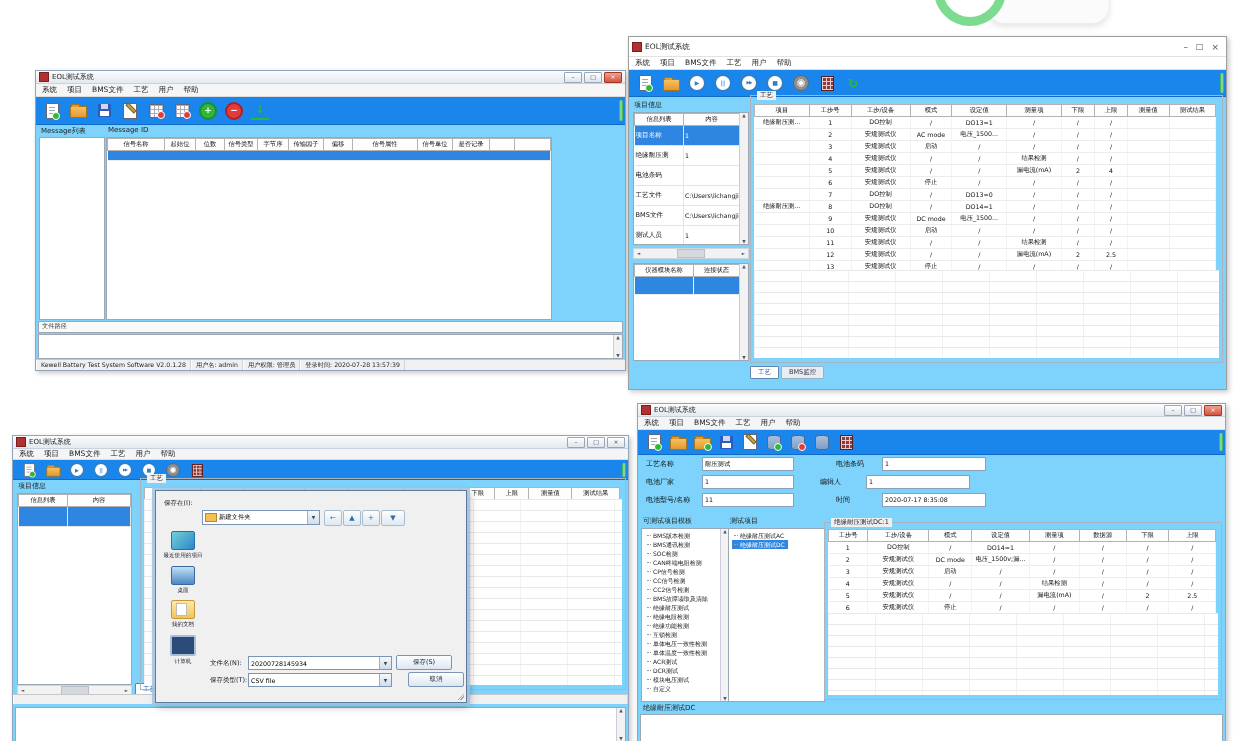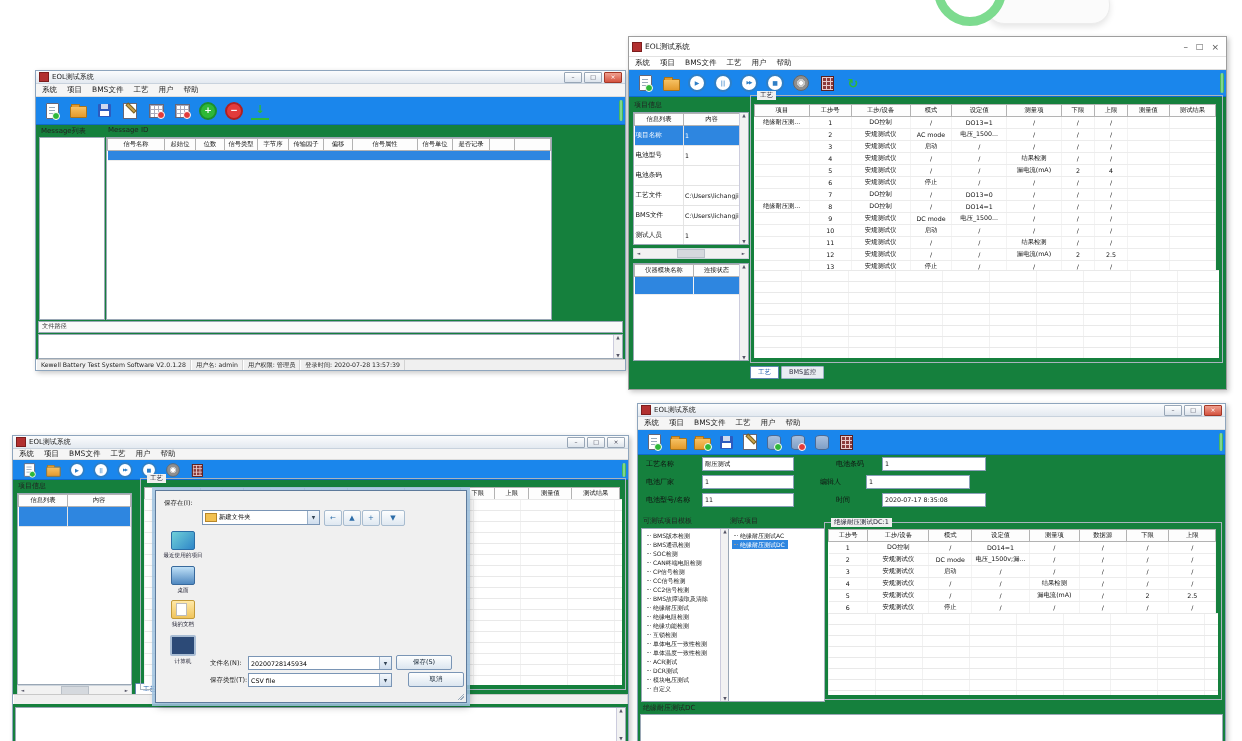--- a/index.html
+++ b/index.html
@@ -6,21 +6,21 @@
     font-family:"DejaVu Sans","Liberation Sans",sans-serif;}
   .canvas{position:relative;width:1242px;height:741px;background:#fff;overflow:hidden;}
 
   
   .spinner{position:absolute;width:54px;height:54px;border:9px solid var(--spinner_green,#7ddb8f);
     border-radius:50%;left:934px;top:-46px;background:#fff;z-index:5;}
   .pill{position:absolute;left:986px;top:-14px;width:122px;height:36px;border-radius:18px;
     background:#fbfbfb;border:1px solid #ececec;box-shadow:0 3px 6px rgba(0,0,0,.10);z-index:4;}
 
   
-  .win{position:absolute;background:#15803d;border:1px solid #8ea5bd;box-shadow:2px 2px 5px rgba(0,0,0,.22);
+  .win{position:absolute;background:#7dd3fc;border:1px solid #8ea5bd;box-shadow:2px 2px 5px rgba(0,0,0,.22);
     overflow:hidden;font-size:7px;color:#111;}
   .titlebar{display:flex;align-items:center;gap:3px;padding:0 3px;height:12px;
     background:linear-gradient(#fbfcfd,#e3e9f0);border-bottom:1px solid #c8d2dd;}
   .titlebar .t{font-size:7px;color:#222;white-space:nowrap;}
   .appicon{width:8px;height:8px;background:#b23030;border:1px solid #7c1d1d;flex:none;}
   .winbtns{margin-left:auto;display:flex;gap:2px;}
   .wbtn{width:16px;height:9px;border:1px solid #98a6b6;background:linear-gradient(#ffffff,#dde4ec);
     font-size:6px;line-height:8px;text-align:center;color:#445;border-radius:1px;}
   .wbtn.close{background:linear-gradient(#f0a08f,#d4523f);border-color:#a33726;color:#fff;}
   .menubar{display:flex;gap:10px;padding:1px 6px;background:#f5f5f5;border-bottom:1px solid #dcdcdc;
@@ -307,21 +307,21 @@
               <th>内容</th>
             </tr>
         </thead>
         <tbody>
 
         <tr class="selected">
             <td class="k">项目名称</td>
             <td class="v">1</td>
           </tr>
             <tr>
-            <td class="k">电池型号</td>
+            <td class="k">绝缘耐压测</td>
             <td class="v">1</td>
           </tr>
             <tr>
             <td class="k">电池条码</td>
             <td class="v"></td>
           </tr>
             <tr>
             <td class="k">工艺文件</td>
             <td class="v">C:\Users\lichangjiang\Desktop\...</td>
           </tr>

